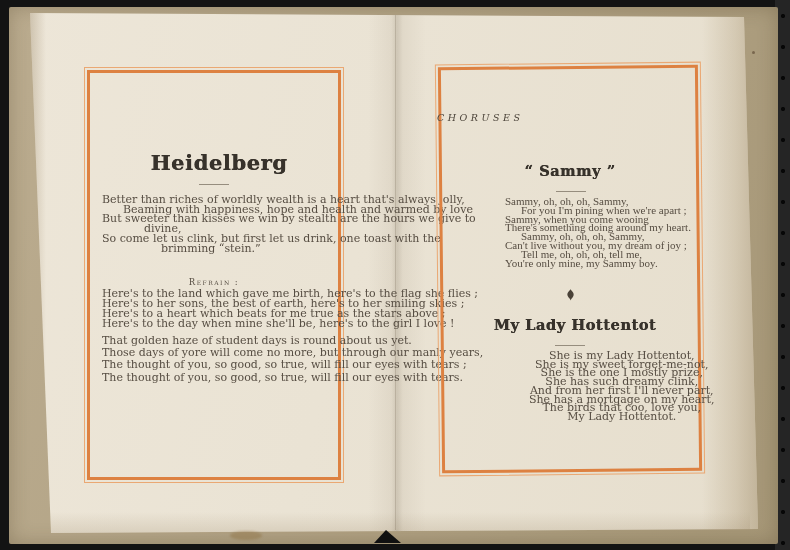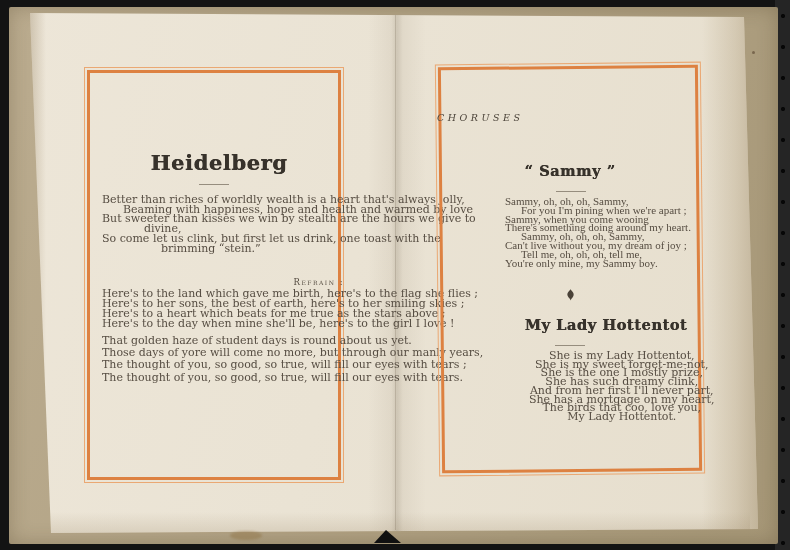--- a/index.html
+++ b/index.html
@@ -30,38 +30,38 @@
   
   .frame{position:absolute;box-sizing:border-box;border:1px solid #eaa873;padding:2px;}
   .frame-inner{box-sizing:border-box;width:100%;height:100%;border:3px solid #dd8141;}
   #frame-left{left:84px;top:67px;width:260px;height:416px;}
   #frame-right{left:437px;top:63px;width:266px;height:412px;transform:rotate(-0.6deg);}
   
   .blackletter{position:absolute;text-align:center;font-weight:bold;color:#37322b;
     letter-spacing:.6px;text-shadow:.4px 0 0 currentColor;}
   #title-heidelberg{left:77px;width:284px;top:150px;font-size:21px;}
   #title-sammy{left:437px;width:266px;top:162px;font-size:14.5px;}
-  #title-hottentot{left:437px;width:276px;top:316px;font-size:14.5px;padding-left:31px;}
+  #title-hottentot{left:437px;width:276px;top:316px;font-size:14.5px;}
   #choruses-header{position:absolute;left:437px;width:266px;top:112px;text-align:left;
     font-style:italic;font-size:9.5px;letter-spacing:3.5px;color:#4c443a;}
   .title-rule{position:absolute;width:30px;height:1px;background:#968d7e;}
   #rule-heidelberg{left:199px;top:184px;}
   #rule-sammy{left:556px;top:191px;}
   #rule-hottentot{left:555px;top:345px;}
   .verse{position:absolute;font-size:11px;color:#564d42;}
   .vline{white-space:pre;}
   .lh97 .vline{line-height:9.7px;}
   .lh100 .vline{line-height:10px;}
   .lh122 .vline{line-height:12.2px;}
   .lh88 .vline{line-height:8.8px;font-family:Liberation Serif, serif;}
   .lh87 .vline{line-height:8.7px;}
   .ind1{margin-left:21px}.ind2{margin-left:42px}.ind3{margin-left:59px}
   #verse-sammy .ind1{margin-left:16px}
   #stanza1{left:102px;top:195px;}
-  #refrain-label{position:absolute;left:84px;width:260px;top:277px;text-align:right;
+  #refrain-label{position:absolute;left:84px;width:260px;top:277px;text-align:center;
     font-variant:small-caps;letter-spacing:1.5px;font-size:8.5px;color:#564d42;}
   #refrain{left:102px;top:289px;}
   #stanza2{left:102px;top:335px;}
   #verse-sammy{left:505px;top:197px;}
   #verse-hottentot{left:529px;top:352px;text-align:center;}
   #ornament{position:absolute;left:437px;width:266px;top:286px;text-align:center;}
   
   .stain-bottom{position:absolute;left:230px;top:531px;width:32px;height:9px;border-radius:50%;
     background:rgba(140,108,58,.38);filter:blur(1px);}
   .speck{position:absolute;left:752px;top:51px;width:3px;height:3px;border-radius:50%;

